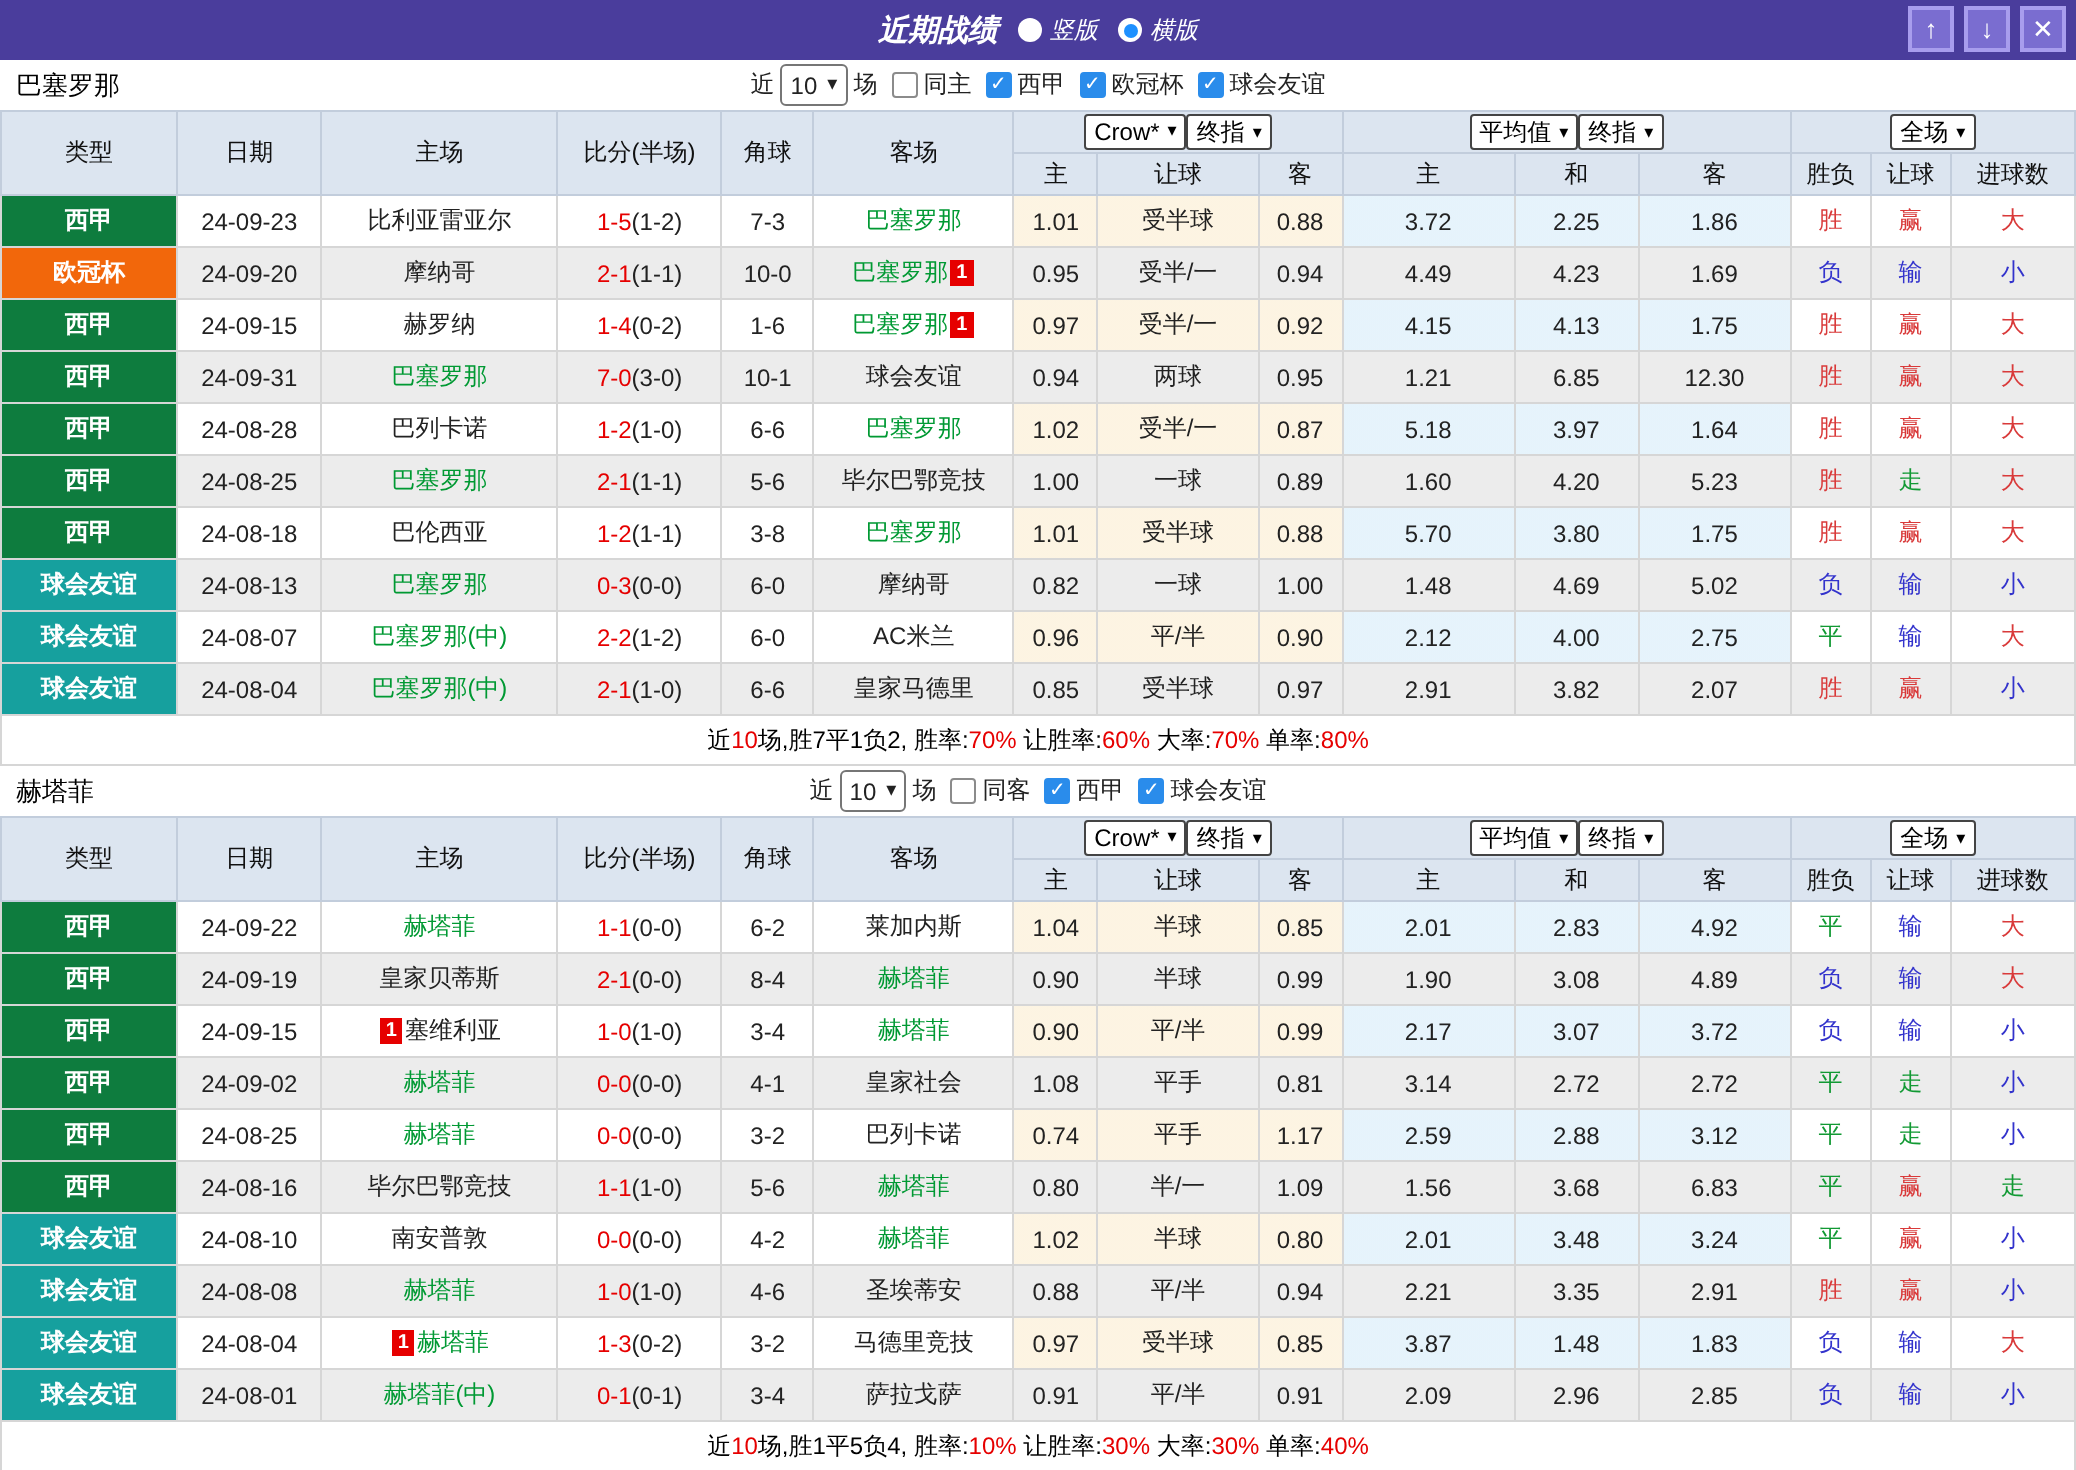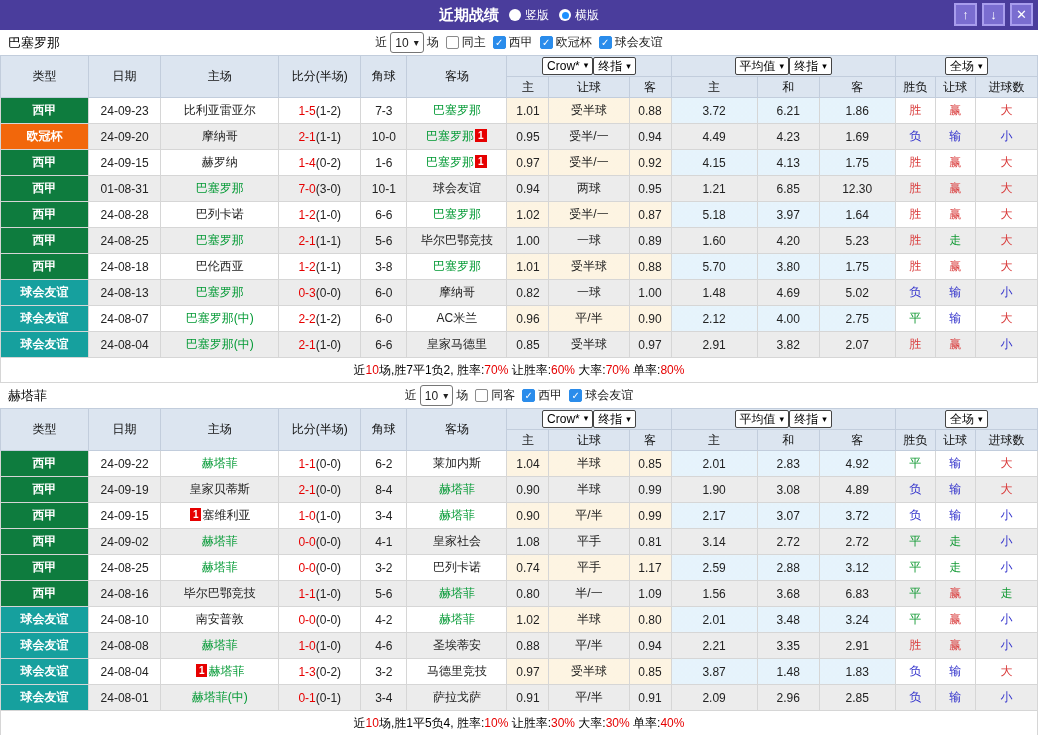--- a/index.html
+++ b/index.html
@@ -4,20 +4,21 @@
 <style>
   html,body { margin:0; padding:0; }
   body {
     width:1038px; height:735px; background:#fff; overflow:hidden;
     font-family:"Liberation Sans","DejaVu Sans",sans-serif; font-size:12px; color:#222;
   }
   
   .titlebar {
     height:30px; position:relative; display:flex; align-items:center; justify-content:center;
     color:#fff;
+    font-style:italic;
   }
   .title-center { display:flex; align-items:center; gap:10px; }
   .title { font-size:15px; font-weight:bold; }
   .radio-group { display:inline-flex; align-items:center; gap:4px; font-size:12px; cursor:pointer; }
   .radio {
     width:12px; height:12px; border-radius:50%; background:#fff;
     display:inline-flex; align-items:center; justify-content:center;
   }
   .radio .dot { width:7px; height:7px; border-radius:50%; background:transparent; }
   .win-buttons { position:absolute; right:5px; top:3px; display:flex; gap:5px; }
@@ -180,21 +181,21 @@
             <td class="type-cell" style="background: rgb(14, 124, 62);">西甲</td>
             <td>24-09-23</td>
             <td><span>比利亚雷亚尔</span></td>
             <td><span style="color: rgb(230, 0, 0);">1-5</span><span class="half">(1-2)</span></td>
             <td>7-3</td>
             <td><span style="color: rgb(0, 153, 51);">巴塞罗那</span></td>
             <td class="c-crow">1.01</td>
             <td class="c-crow">受半球</td>
             <td class="c-crow">0.88</td>
             <td class="c-avg">3.72</td>
-            <td class="c-avg">6.21</td>
+            <td class="c-avg">2.25</td>
             <td class="c-avg">1.86</td>
             <td><span style="color: rgb(217, 58, 58);">胜</span></td>
             <td><span style="color: rgb(217, 58, 58);">赢</span></td>
             <td><span style="color: rgb(217, 58, 58);">大</span></td>
           </tr>
           <tr class="even">
             <td class="type-cell" style="background: rgb(242, 103, 11);">欧冠杯</td>
             <td>24-09-20</td>
             <td><span>摩纳哥</span></td>
             <td><span style="color: rgb(230, 0, 0);">2-1</span><span class="half">(1-1)</span></td>
@@ -222,21 +223,21 @@
             <td class="c-crow">0.92</td>
             <td class="c-avg">4.15</td>
             <td class="c-avg">4.13</td>
             <td class="c-avg">1.75</td>
             <td><span style="color: rgb(217, 58, 58);">胜</span></td>
             <td><span style="color: rgb(217, 58, 58);">赢</span></td>
             <td><span style="color: rgb(217, 58, 58);">大</span></td>
           </tr>
           <tr class="even">
             <td class="type-cell" style="background: rgb(14, 124, 62);">西甲</td>
-            <td>01-08-31</td>
+            <td>24-09-31</td>
             <td><span style="color: rgb(0, 153, 51);">巴塞罗那</span></td>
             <td><span style="color: rgb(230, 0, 0);">7-0</span><span class="half">(3-0)</span></td>
             <td>10-1</td>
             <td><span>球会友谊</span></td>
             <td class="c-crow">0.94</td>
             <td class="c-crow">两球</td>
             <td class="c-crow">0.95</td>
             <td class="c-avg">1.21</td>
             <td class="c-avg">6.85</td>
             <td class="c-avg">12.30</td>

